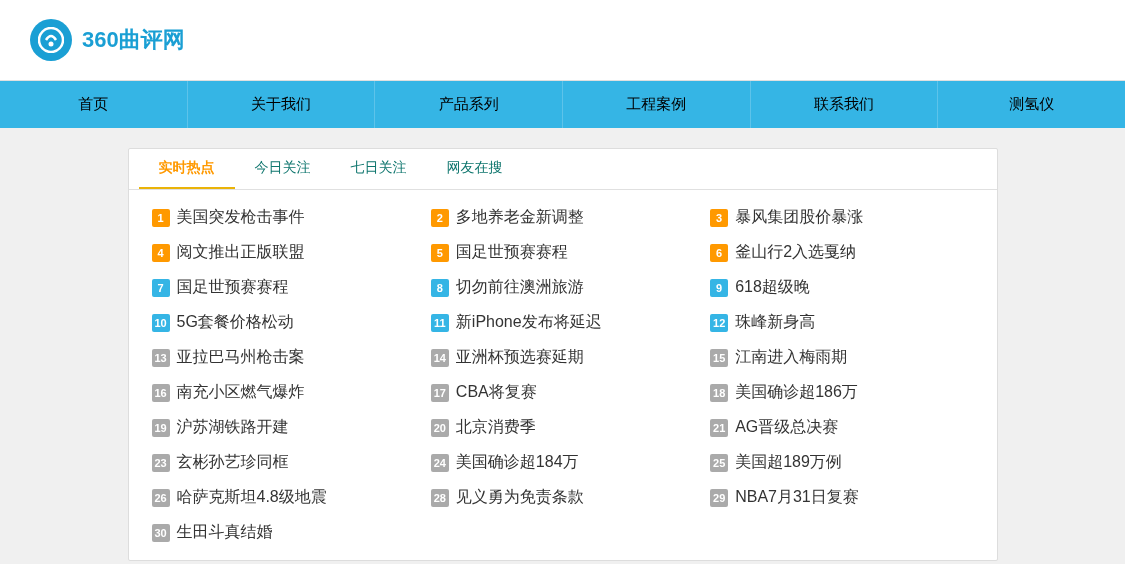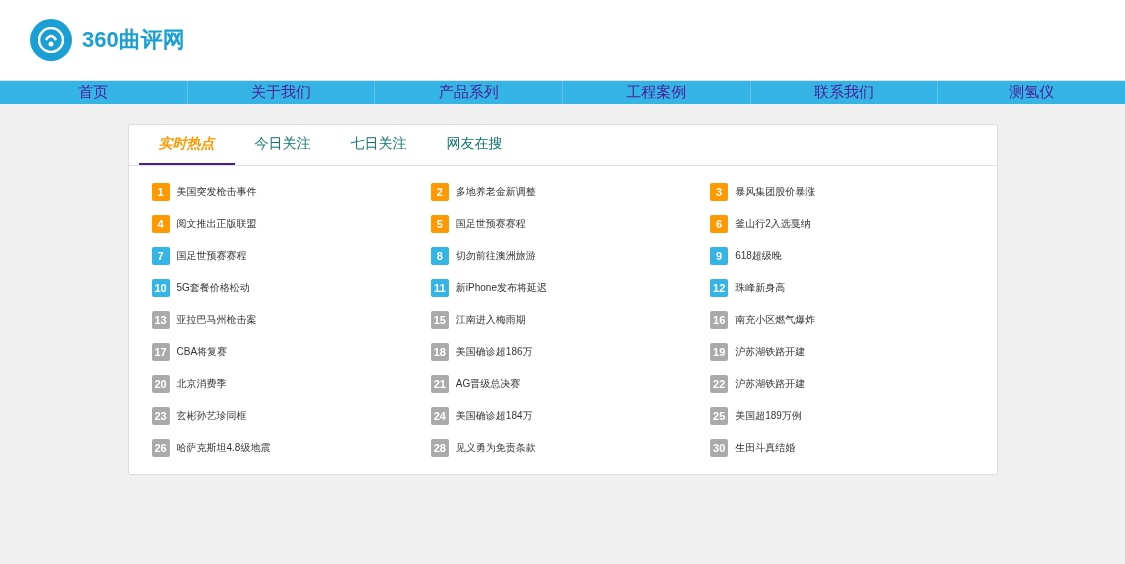--- a/index.html
+++ b/index.html
@@ -6,37 +6,37 @@
     body { font-family: "Microsoft YaHei", "微软雅黑", Arial, sans-serif; background: #f0f0f0; font-size: 14px; color: #333; }
 
     
     .header { background: #fff; padding: 19px 30px; display: flex; align-items: center; border-bottom: 1px solid #e0e0e0; }
     .logo-icon { width: 42px; height: 42px; background: #1a9fd4; border-radius: 50%; display: flex; align-items: center; justify-content: center; margin-right: 10px; }
     .logo-icon svg { width: 26px; height: 26px; }
     .logo-text { font-size: 22px; font-weight: bold; color: #1a9fd4; }
 
     
     .nav { background: #35b5e5; display: flex; }
-    .nav-item { flex: 1; text-align: center; padding: 2px 0; color: #4c1d95; font-size: 15px; cursor: pointer; border-right: 1px solid rgba(255,255,255,0.2); }
+    .nav-item { flex: 1; text-align: center; padding: 14px 0; color: #000000; font-size: 15px; cursor: pointer; border-right: 1px solid rgba(255,255,255,0.2); }
     .nav-item:last-child { border-right: none; }
     .content-box { background: #fff; border: 1px solid #ddd; border-radius: 2px; }
 
     
     .tabs { display: flex; border-bottom: 1px solid #e0e0e0; padding: 0 10px; }
     .tab { padding: 10px 20px; cursor: pointer; font-size: 14px; color: #0f766e; }
-    .tab.active { color: #f90; border-bottom: 2px solid #4c1d95; font-weight: bold; font-style: italic; }
+    .tab.active { color: #f90; border-bottom: 2px solid #eab308; font-weight: bold; }
 
     
     .hot-list { display: grid; grid-template-columns: 1fr 1fr 1fr; gap: 0; padding: 10px 15px; }
     .hot-item { display: flex; align-items: center; padding: 7px 8px; cursor: pointer; }
     .hot-num { display: inline-flex; align-items: center; justify-content: center; width: 18px; height: 18px; border-radius: 2px; font-size: 11px; font-weight: bold; color: #fff; margin-right: 7px; flex-shrink: 0; }
     .num-orange { background: #f90; }
     .num-blue { background: #35b5e5; }
     .num-gray { background: #aaa; }
-    .hot-title { font-size: 10px; color: #333; }
+    .hot-title { font-size: 16px; color: #333; }
 
     
     .footer { text-align: center; padding: 20px; color: #999; font-size: 13px; margin-top: 30px; }
 
     
     .page-wrapper { min-height: 564px; display: flex; flex-direction: column; }
     .content-area { flex: 1; background: #f0f0f0; padding: 20px 30px; }
     .content-inner { max-width: 870px; margin: 0 auto; }
   </style>
 </head>
@@ -122,20 +122,24 @@
     </div>
             <div class="hot-item">
       <span class="hot-num num-blue">12</span>
       <span class="hot-title">珠峰新身高</span>
     </div>
             <div class="hot-item">
       <span class="hot-num num-gray">13</span>
       <span class="hot-title">亚拉巴马州枪击案</span>
     </div>
             <div class="hot-item">
+      <span class="hot-num num-gray">14</span>
+      <span class="hot-title">亚洲杯预选赛延期</span>
+    </div>
+            <div class="hot-item">
       <span class="hot-num num-gray">15</span>
       <span class="hot-title">江南进入梅雨期</span>
     </div>
             <div class="hot-item">
       <span class="hot-num num-gray">16</span>
       <span class="hot-title">南充小区燃气爆炸</span>
     </div>
             <div class="hot-item">
       <span class="hot-num num-gray">17</span>
       <span class="hot-title">CBA将复赛</span>
@@ -150,44 +154,44 @@
     </div>
             <div class="hot-item">
       <span class="hot-num num-gray">20</span>
       <span class="hot-title">北京消费季</span>
     </div>
             <div class="hot-item">
       <span class="hot-num num-gray">21</span>
       <span class="hot-title">AG晋级总决赛</span>
     </div>
             <div class="hot-item">
-      <span class="hot-num num-gray">22</span>
-      <span class="hot-title">沪苏湖铁路开建</span>
-    </div>
-            <div class="hot-item">
       <span class="hot-num num-gray">23</span>
       <span class="hot-title">玄彬孙艺珍同框</span>
     </div>
             <div class="hot-item">
       <span class="hot-num num-gray">24</span>
       <span class="hot-title">美国确诊超184万</span>
     </div>
             <div class="hot-item">
       <span class="hot-num num-gray">25</span>
       <span class="hot-title">美国超189万例</span>
     </div>
             <div class="hot-item">
       <span class="hot-num num-gray">26</span>
       <span class="hot-title">哈萨克斯坦4.8级地震</span>
     </div>
             <div class="hot-item">
       <span class="hot-num num-gray">28</span>
       <span class="hot-title">见义勇为免责条款</span>
     </div>
             <div class="hot-item">
+      <span class="hot-num num-gray">29</span>
+      <span class="hot-title">NBA7月31日复赛</span>
+    </div>
+            <div class="hot-item">
       <span class="hot-num num-gray">30</span>
       <span class="hot-title">生田斗真结婚</span>
     </div>
           </div>
 
       </div>
     </div>
   </div>
 
   <div class="footer">

